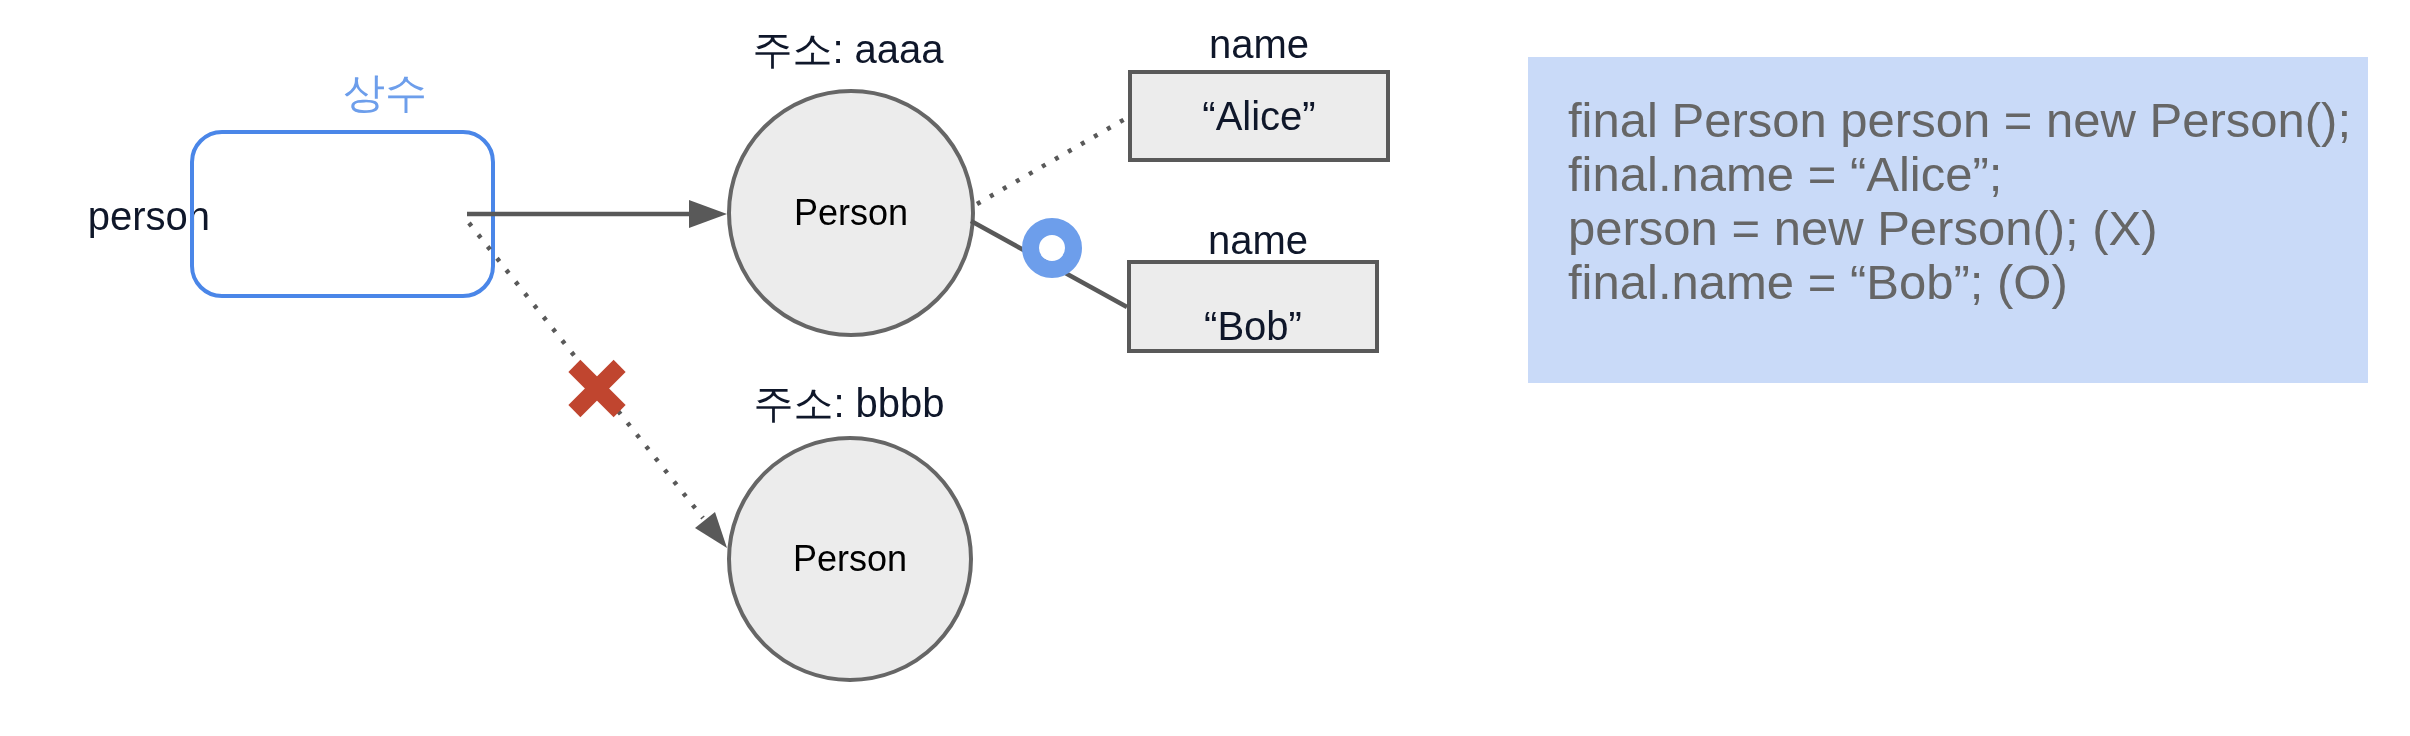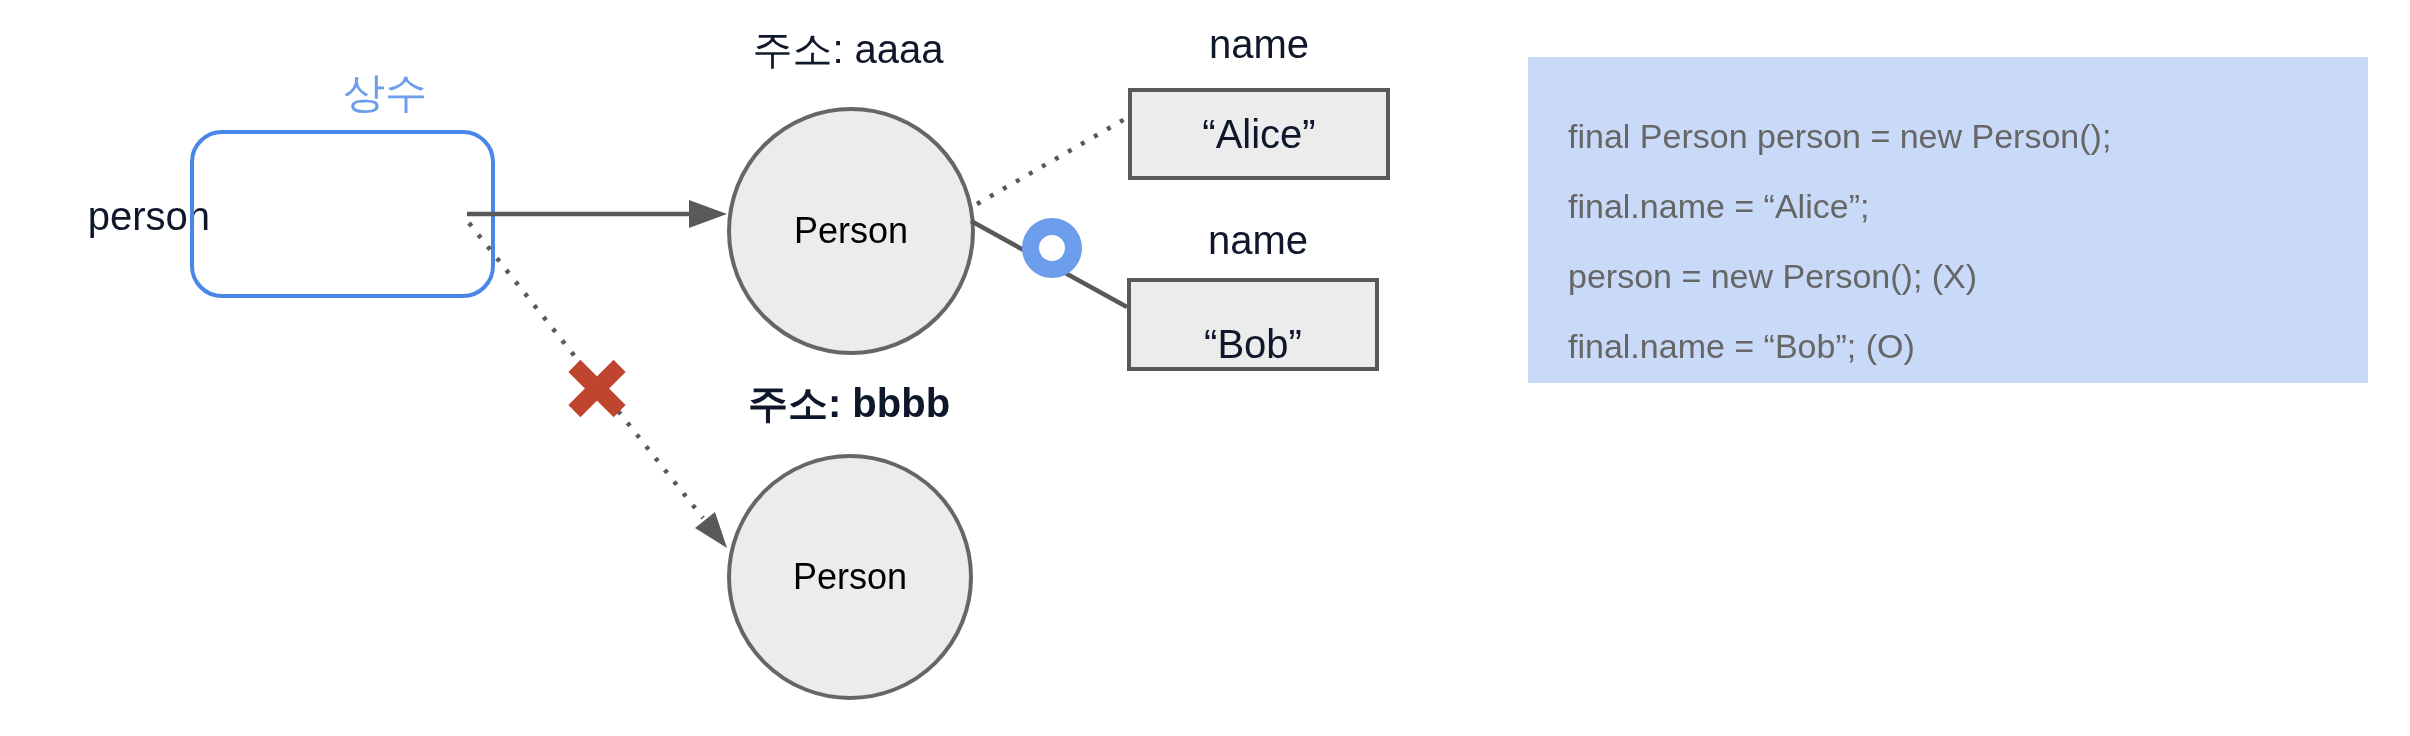--- a/index.html
+++ b/index.html
@@ -11,55 +11,55 @@
     --code-bg:#c9daf8;
     --code-text:#666666;
   }
   *{margin:0;padding:0;box-sizing:border-box;}
   html,body{width:2410px;height:736px;background:#ffffff;overflow:hidden;
     font-family:"Liberation Sans","DejaVu Sans",sans-serif;}
   .abs{position:absolute;}
   #stage{position:relative;width:2410px;height:736px;background:#fff;}
 
   .label{font-size:40px;color:#0f172a;white-space:nowrap;}
-  .center{display:flex;align-items:center;justify-content:center;margin-top:18px;}
+  .center{display:flex;align-items:center;justify-content:center;}
 
   #person-label{left:40px;top:190px;width:170px;height:52px;text-align:right;line-height:52px;}
 
   #const-frame{left:190px;top:130px;width:305px;height:168px;
     border:4px solid var(--accent-blue);border-radius:32px;background:transparent;}
   #const-label{left:320px;top:70px;width:130px;height:46px;text-align:center;line-height:46px;
     color:var(--ring-blue);font-size:42px;white-space:nowrap;}
 
   .gbox{background:var(--box-fill);border:4px solid var(--line-gray);}
   #value-box{left:217px;top:160px;width:250px;height:107px;}
   #field-alice-box{left:1128px;top:70px;width:262px;height:92px;}
   #field-bob-box{left:1127px;top:260px;width:252px;height:93px;align-items:flex-end;}
 
   .circle{background:var(--box-fill);border:4px solid #666666;border-radius:50%;}
   #object1-circle{left:727px;top:89px;width:248px;height:248px;}
   #object2-circle{left:727px;top:436px;width:246px;height:246px;}
   .circle .cls{font-size:36px;color:#000;}
 
   #addr1-label{left:648px;top:22px;width:400px;text-align:center;}
-  #addr2-label{left:649px;top:376px;width:400px;text-align:center;font-weight:bold;}
+  #addr2-label{left:649px;top:376px;width:400px;text-align:center;}
   #name-alice-label{left:1109px;top:22px;width:300px;text-align:center;}
   #name-bob-label{left:1108px;top:218px;width:300px;text-align:center;}
 
   #connector-layer{left:0;top:0;width:2410px;height:736px;pointer-events:none;}
 
   #x-marker{left:567px;top:358px;width:60px;height:60px;}
   #x-marker::before,#x-marker::after{content:"";position:absolute;left:-2px;top:22px;
     width:64px;height:17px;background:var(--x-red);}
   #x-marker::before{transform:rotate(45deg);}
   #x-marker::after{transform:rotate(-45deg);}
 
   #code-panel{left:1528px;top:57px;width:840px;height:326px;background:var(--code-bg);
     padding:36px 20px 0 40px;}
-  .code-line{font-size:34px;line-height:54px;color:var(--code-text);white-space:pre;margin-top:16px;}
+  .code-line{font-size:49px;line-height:54px;color:var(--code-text);white-space:pre;}
 </style>
 </head>
 <body>
 
 <div id="stage">
 
   <div id="person-label" class="abs label">person</div>
 
   <div id="const-label" class="abs">상수</div>
   <div id="const-frame" class="abs"></div>

